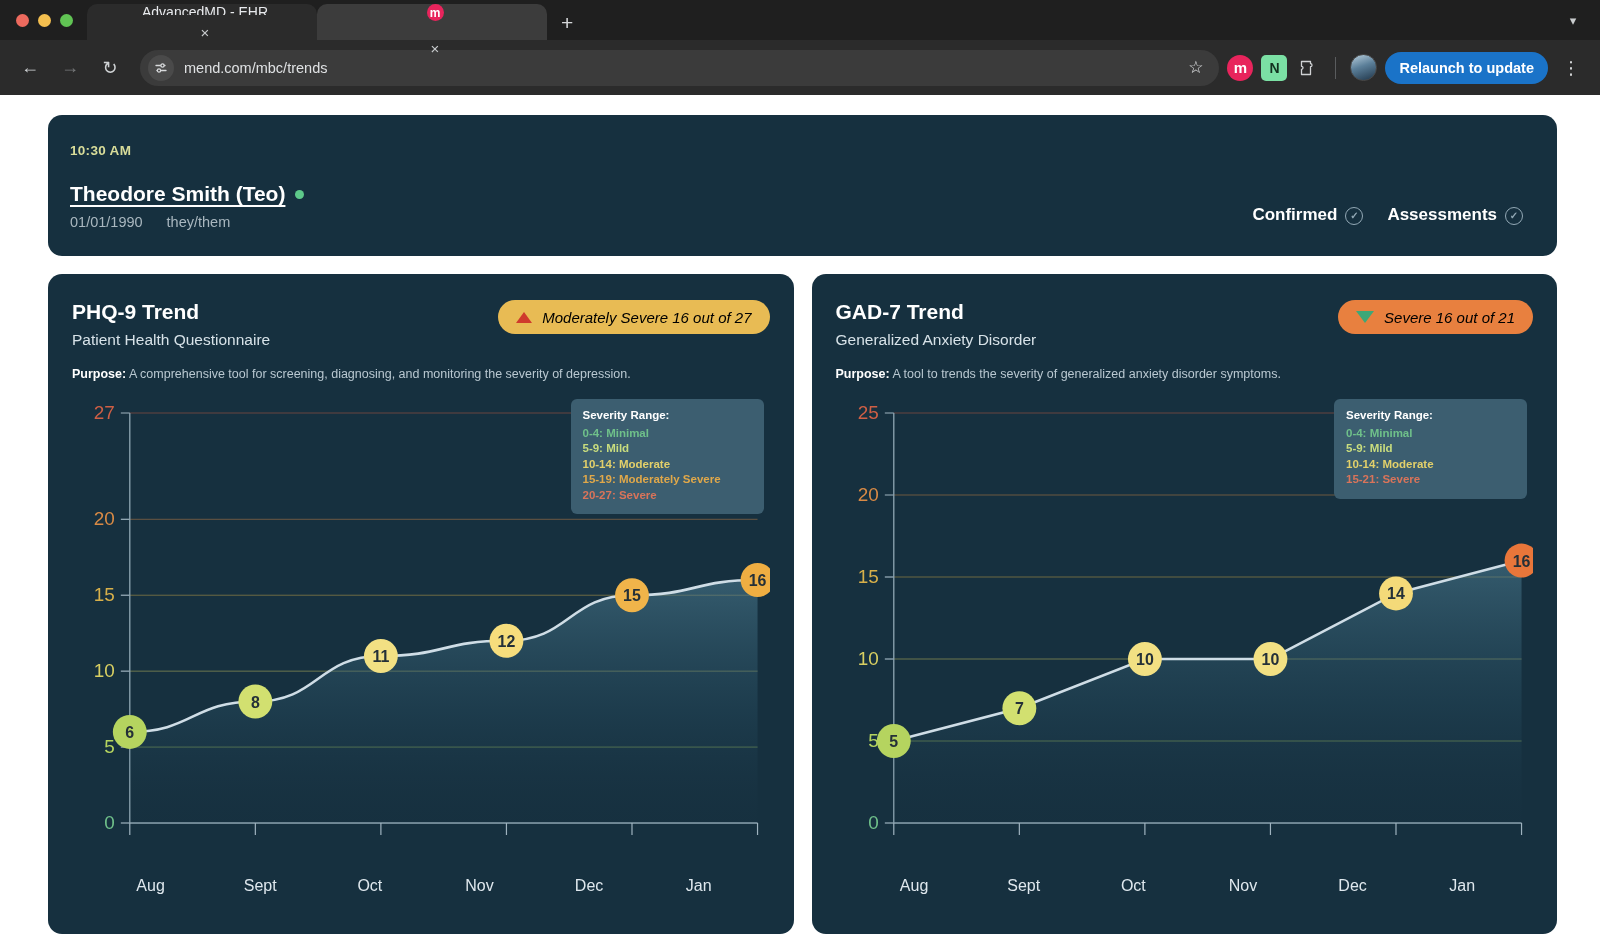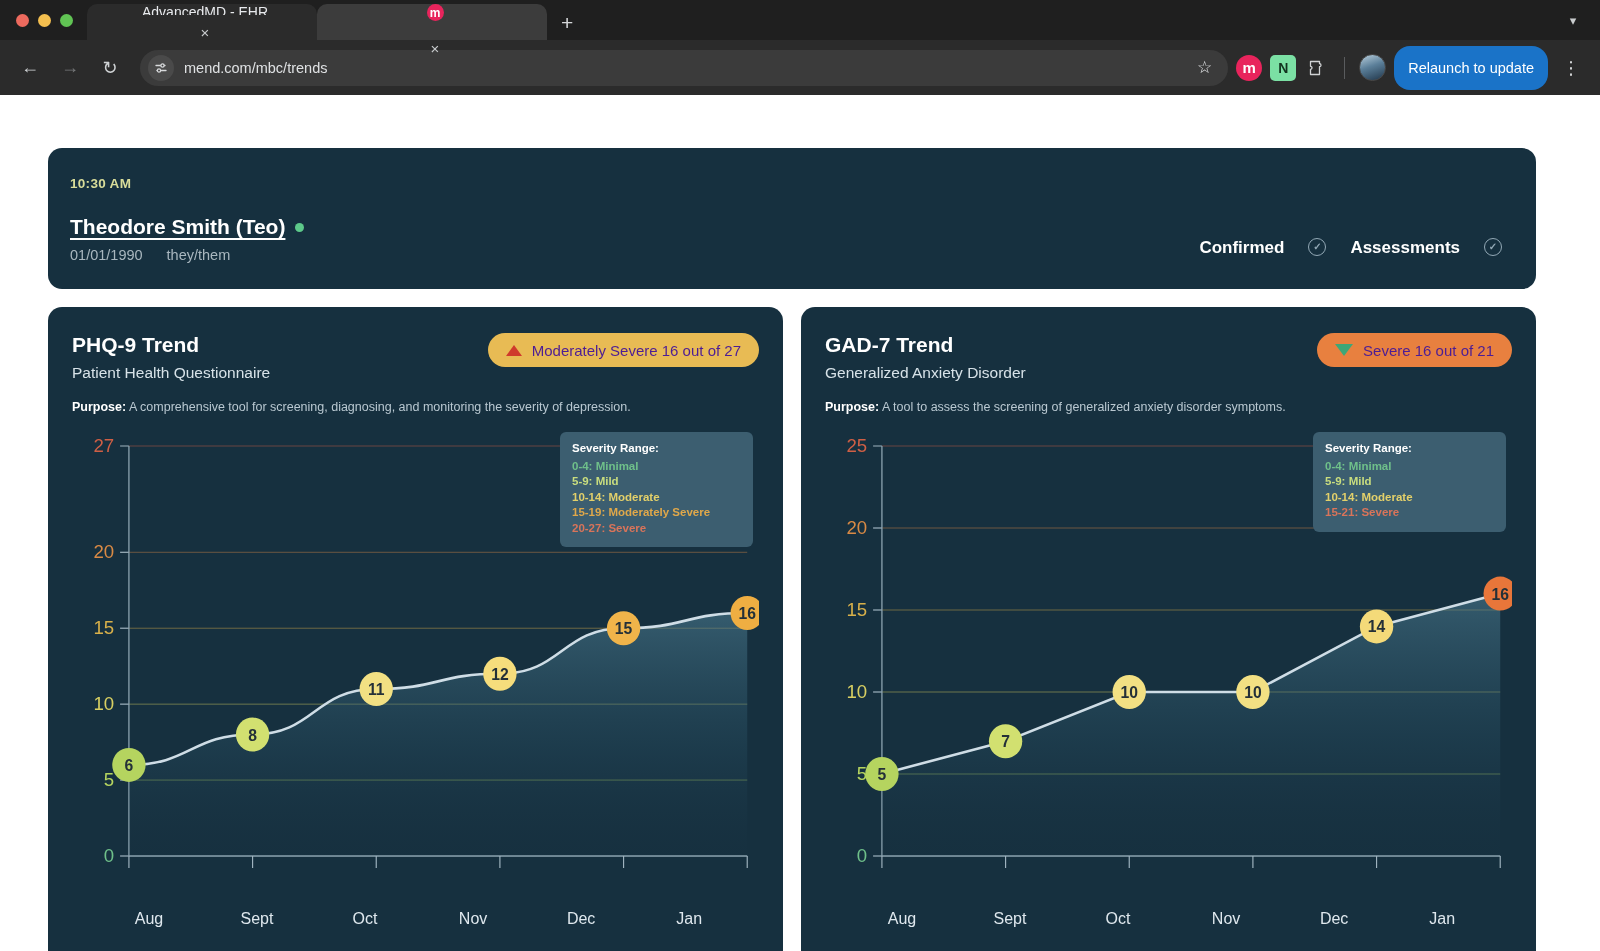--- a/index.html
+++ b/index.html
@@ -71,58 +71,58 @@
   .ext-n { border-radius: 5px; background: #7be0a4; color: #12321f; font-size: 14px; font-weight: bold; line-height: 1; }
   .ext-puzzle { color: #d0d2d4; font-size: 17px; }
   .vdiv { width: 1px; height: 22px; background: #5a5c5e; margin: 0 6px; }
   .avatar-img {
     width: 27px; height: 27px; border-radius: 50%;
     background: linear-gradient(160deg, #b9cfdd 0%, #5b7f99 45%, #20364a 100%);
     border: 1px solid #4a4a4a;
   }
   .relaunch {
     background: #1a73c8; color: #ffffff; font-size: 14.5px;
-    height: 44px; padding: 0 14px; border-radius: 16px;
-    display: flex; align-items: center; white-space: nowrap;
+    height: 32px; padding: 0 14px; border-radius: 16px;
+    display: flex; align-items: center; white-space: nowrap; font-weight: bold;
   }
   .kebab { color: #dcdedf; font-size: 18px; padding: 0 6px; line-height: 1; letter-spacing: 0; }
 
   
-  .page { flex: 1; background: #ffffff; padding: 20px 64px 0 48px; overflow: hidden; margin-top: 33px; }
+  .page { flex: 1; background: #ffffff; padding: 20px 43px 0 48px; overflow: hidden; }
 
   .card { background: #16303f; border-radius: 14px; }
 
   .header-card { padding: 28px 34px 26px 22px; display: flex; align-items: flex-start; }
   .hdr-left { flex: 1; }
   .time { color: #d9dd9a; font-size: 13.5px; font-weight: bold; letter-spacing: .3px; }
   .name-row { display: flex; align-items: center; gap: 10px; margin-top: 24px; }
   .pname {
     color: #ffffff; font-size: 21px; font-weight: bold;
     text-decoration: underline; text-underline-offset: 4px;
   }
   .status-dot { width: 9px; height: 9px; border-radius: 50%; background: #5dc98a; }
   .meta { margin-top: 8px; display: flex; gap: 24px; color: #a9b7bf; font-size: 14.5px; }
   .hdr-right { display: flex; gap: 24px; align-items: center; padding-top: 62px; }
-  .hdr-chip { display: flex; align-items: flex-start; gap: 24px; color: #ffffff; font-size: 17px; font-weight: bold; }
+  .hdr-chip { display: flex; align-items: flex-end; gap: 8px; color: #ffffff; font-size: 17px; font-weight: bold; }
   .check-ring {
     width: 18px; height: 18px; border-radius: 50%; border: 1.6px solid #93a9b6;
     display: flex; align-items: center; justify-content: center;
     color: #93a9b6; font-size: 10px; line-height: 1;
   }
 
   .charts-row { display: flex; gap: 18px; margin-top: 18px; }
   .chart-card { flex: 1; padding: 26px 24px 0 24px; height: 660px; position: relative; overflow: hidden; }
 
   .chart-head { display: flex; align-items: flex-start; justify-content: space-between; }
   .chart-title { color: #ffffff; font-size: 21px; font-weight: bold; }
   .chart-sub { color: #d7e2e8; font-size: 15.5px; margin-top: 7px; }
   .badge {
     display: flex; align-items: center; gap: 10px;
     height: 34px; padding: 0 18px; border-radius: 17px;
-    font-size: 15px; color: #4c1d95; white-space: nowrap;
+    font-size: 15px; color: #000000; white-space: nowrap; font-style: italic;
   }
   .tri { width: 0; height: 0; }
   .tri.up { border-left: 8px solid transparent; border-right: 8px solid transparent; border-bottom: 11px solid #cf3a2c; }
   .tri.down { border-left: 9px solid transparent; border-right: 9px solid transparent; border-top: 12px solid #3ea777; }
 
   .purpose { margin-top: 18px; font-size: 12.5px; color: #b9c8d1; }
   .purpose b { color: #ffffff; }
 
   .plot-wrap { position: relative; margin-top: 14px; height: 480px; }
 
@@ -313,21 +313,21 @@
             <div class="chart-title">GAD-7 Trend</div>
             <div class="chart-sub">Generalized Anxiety Disorder</div>
           </div>
           <div class="badge" id="badge1" style="background: rgb(232, 128, 63);">
             <span class="tri down"></span>
             <span>Severe 16 out of 21</span>
           </div>
         </div>
         <div class="purpose">
           <b>Purpose:</b>
-          <span>A tool to assess the screening of generalized anxiety disorder symptoms.</span>
+          <span>A tool to trends the severity of generalized anxiety disorder symptoms.</span>
         </div>
         <div class="plot-wrap">
           <div class="legend-box" id="legend1">
             <div class="lg-title">Severity Range:</div>
           <div style="color: rgb(111, 192, 138);">0-4: Minimal</div>
               <div style="color: rgb(201, 221, 126);">5-9: Mild</div>
               <div style="color: rgb(227, 208, 106);">10-14: Moderate</div>
               <div style="color: rgb(217, 116, 90);">15-21: Severe</div>
             </div>
           <svg class="plot" id="plot1" viewBox="0 0 700 480" preserveAspectRatio="none">

